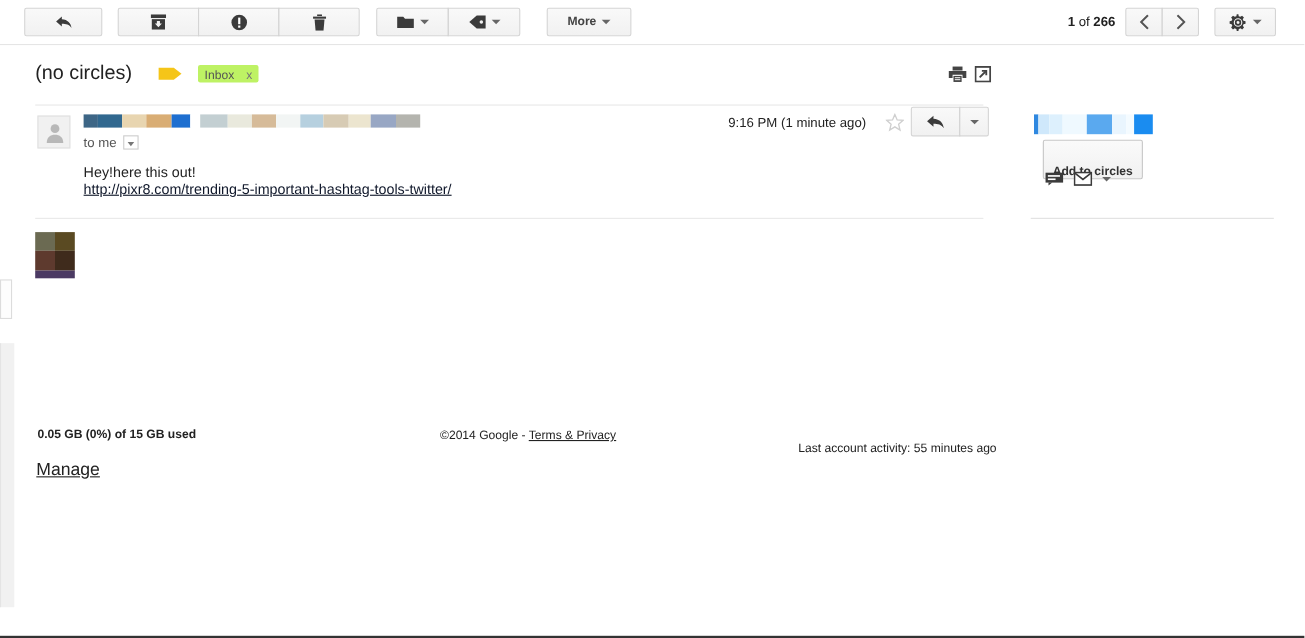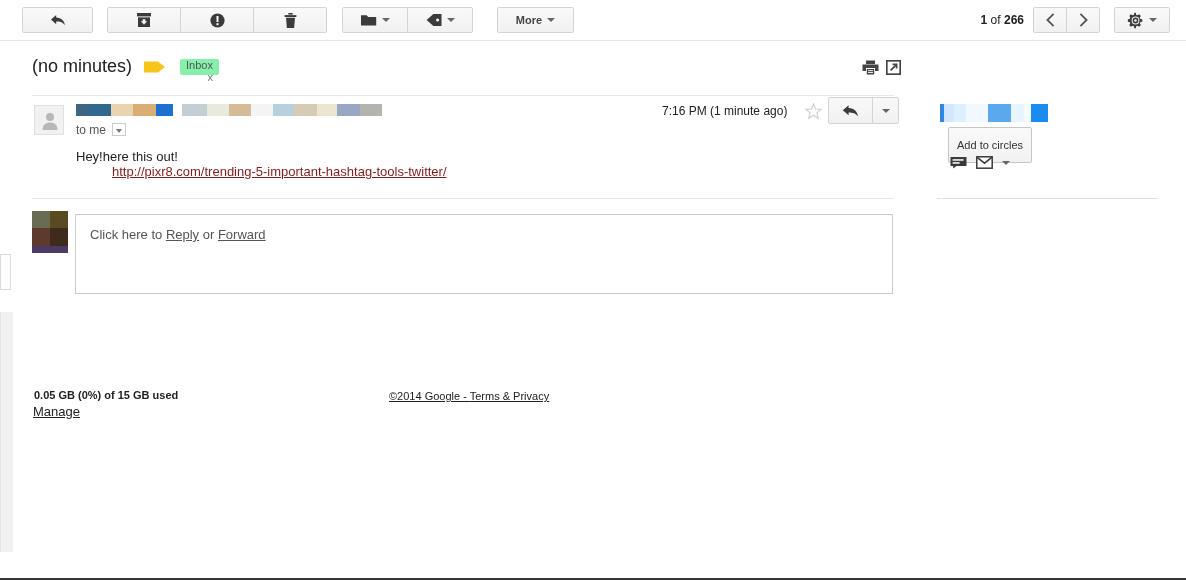--- a/index.html
+++ b/index.html
@@ -37,38 +37,38 @@
   .grp > .tbtn:last-child { border-radius:0 2px 2px 0; }
   .single { border-radius:2px;text-align:center; }
   .caret { display:inline-block; width:0;height:0;
            border-left:4px solid transparent;border-right:4px solid transparent;
            border-top:4px solid #666; margin-left:5px; }
 
   
   .ic { display:block; }
 
   
-  .pager { position:absolute; right:16px; top:7px; display:flex; align-items:center; }
+  .pager { position:absolute; right:26px; top:7px; display:flex; align-items:center; }
   .pagecount { font-size:12px; color:#222; margin-right:9px; white-space:nowrap; }
   .pagecount b { font-weight:bold; }
   .navbtn { width:34px; height:26px;
             background: linear-gradient(to bottom,#f9f9f9,#f1f1f1);
             border:1px solid #d4d4d4; display:flex; align-items:center; justify-content:center;
             cursor:pointer; }
   .navbtn.l { border-radius:2px 0 0 2px; }
   .navbtn.r { border-radius:0 2px 2px 0; margin-left:-1px; }
   .gearbtn { width:56px; height:26px; margin-left:14px;
              background: linear-gradient(to bottom,#f9f9f9,#f1f1f1);
              border:1px solid #d4d4d4; border-radius:2px;
              display:flex; align-items:center; justify-content:center; cursor:pointer; }
   .subject { position:absolute; left:32px; top:56px; font-size:18px; color:#222; font-weight:normal; }
   .label-tag { position:absolute; left:144px; top:60px; width:22px; height:14px; }
   .chip { position:absolute; left:180px; top:59px; height:16px;
-          background:#86efac; color:#555; font-size:11px; padding:0 6px;
-          display:flex; align-items:flex-end; border-radius:2px;flex-direction:column; }
+          background:#bef264; color:#555; font-size:11px; padding:0 6px;
+          display:flex; align-items:flex-end; border-radius:2px; }
   .chip .x { margin-left:11px; color:#777; cursor:pointer; }
   .print-icon { position:absolute; left:862px; top:60px; cursor:pointer; }
   .popout-icon { position:absolute; left:886px; top:60px; cursor:pointer; }
   .msg-hr { position:absolute; left:32px; top:95px; width:862px; height:1px; background:#e8e8e8; }
   .avatar { position:absolute; left:34px; top:105px; width:30px; height:30px;
             background:#f1f1f1; border:1px solid #e0e0e0; }
   .avatar svg { position:absolute; left:6px; top:5px; }
 
   .redact { display:flex; height:12px; }
   .redact span { display:block; height:12px; }
@@ -86,47 +86,47 @@
               background: linear-gradient(to bottom,#f9f9f9,#f1f1f1);
               border:1px solid #d4d4d4; border-radius:2px 0 0 2px;
               display:flex;align-items:center;justify-content:center; cursor:pointer; }
   .replymore { position:absolute; left:872px; top:97px; width:27px; height:27px;
                background: linear-gradient(to bottom,#f9f9f9,#f1f1f1);
                border:1px solid #d4d4d4; border-radius:0 2px 2px 0;
                display:flex;align-items:center;justify-content:center; cursor:pointer; }
 
   .body-text { position:absolute; left:76px; top:149px; font-size:13px; color:#222; line-height:15px; }
   .body-link { position:absolute; left:76px; top:164px; font-size:13px;
-               color:#7f1d1d; text-decoration:underline;margin-left:36px; }
+               color:#0f172a; text-decoration:underline; }
 
   
   .reply-hr { position:absolute; left:32px; top:198px; width:862px; height:1px; background:#e8e8e8; }
   .reply-avatar { position:absolute; left:32px; top:211px; width:36px; height:44px; }
   .reply-avatar i { position:absolute; display:block; }
   .reply-box { position:absolute; left:75px; top:214px; width:818px; height:80px;
                border:1px solid #ccc; background:#fff; cursor:text; }
   .reply-placeholder { position:absolute; left:14px; top:12px; font-size:13px; color:#555; }
   .reply-placeholder a { color:#555; text-decoration:underline; }
   .sb-redact { position:absolute; left:940px; top:104px; }
   .addcircles { position:absolute; left:948px; top:127px; height:36px; padding:0 8px;
                 background: linear-gradient(to bottom,#fafafa,#f1f1f1);
                 border:1px solid #c6c6c6; border-radius:2px;
-                font-size:11px; font-weight:normal; color:#333;
-                display:flex; align-items:center; cursor:pointer; }
+                font-size:11px; font-weight:bold; color:#333;
+                display:flex; align-items:flex-end; cursor:pointer; }
   .sb-icons { position:absolute; left:950px; top:156px; display:flex; align-items:center; }
   .sb-icons > * { margin-right:9px; cursor:pointer; }
   .showdetails { position:absolute; left:937px; top:179px; width:221px;
                  text-align:right; font-size:12px; }
   .showdetails a { color:#15c; text-decoration:none; }
   .sb-hr { position:absolute; left:937px; top:198px; width:221px; height:1px; background:#e0e0e0; }
 
   
   .ft-storage { position:absolute; left:34px; top:389px; font-size:11px; font-weight:bold; color:#222; }
-  .ft-manage { position:absolute; left:33px; top:404px; font-size:13px; color:#222; text-decoration:underline; }
-  .ft-copy { position:absolute; left:389px; top:390px; font-size:11px; color:#222; white-space:nowrap;text-decoration:underline; }
+  .ft-manage { position:absolute; left:33px; top:419px; font-size:16px; color:#222; text-decoration:underline; }
+  .ft-copy { position:absolute; left:400px; top:390px; font-size:11px; color:#222; white-space:nowrap; }
   .ft-copy a { color:#222; text-decoration:underline; }
   .ft-activity { position:absolute; left:600px; top:402px; width:306px;
                  text-align:right; font-size:11px; color:#222; }
   .ft-details { position:absolute; left:600px; top:414px; width:306px;
                 text-align:right; font-size:11px; }
   .ft-details a { color:#222; text-decoration:underline; }
 
   .bottom-edge { position:absolute; left:0; top:578px; width:1186px; height:2px; background:#333; }
 </style>
 </head>
@@ -217,21 +217,21 @@
       <div class="gearbtn">
         <svg width="17" height="17" viewBox="0 0 20 20">
           <path fill="#3b3b3b" d="M10 6.6a3.4 3.4 0 1 0 0 6.8 3.4 3.4 0 0 0 0-6.8zm0 5a1.6 1.6 0 1 1 0-3.2 1.6 1.6 0 0 1 0 3.2z"></path>
           <path fill="#3b3b3b" d="M18 11.4v-2.8l-2.3-.4a6 6 0 0 0-.7-1.7l1.3-1.9-2-2-1.9 1.3a6 6 0 0 0-1.7-.7L10.4 1H8.6l-.4 2.2a6 6 0 0 0-1.7.7L4.6 2.6l-2 2 1.3 1.9a6 6 0 0 0-.7 1.7L1 8.6v2.8l2.2.4a6 6 0 0 0 .7 1.7l-1.3 1.9 2 2 1.9-1.3a6 6 0 0 0 1.7.7l.4 2.2h1.8l.4-2.2a6 6 0 0 0 1.7-.7l1.9 1.3 2-2-1.3-1.9a6 6 0 0 0 .7-1.7zM10 14.6a4.6 4.6 0 1 1 0-9.2 4.6 4.6 0 0 1 0 9.2z"></path>
         </svg>
         <span class="caret"></span>
       </div>
     </div>
   </div>
 
-  <div class="subject">(no minutes)</div>
+  <div class="subject">(no circles)</div>
 
   <svg class="label-tag" viewBox="0 0 22 14">
     <path d="M0 1.5 L14 1.5 L21 7 L14 12.5 L0 12.5 Z" fill="#f5c518"></path>
   </svg>
 
   <div class="chip">
     <span>Inbox</span>
     <span class="x">x</span>
   </div>
 
@@ -274,21 +274,21 @@
       <span style="background: rgb(236, 229, 207); width: 20px; height: 12px;"></span>
       <span style="background: rgb(152, 167, 196); width: 23px; height: 12px;"></span>
       <span style="background: rgb(180, 180, 174); width: 22px; height: 12px;"></span>
     </div>
 
   <div class="tome">
     <span>to me</span>
     <span class="tome-caret"></span>
   </div>
 
-  <div class="time">7:16 PM (1 minute ago)</div>
+  <div class="time">9:16 PM (1 minute ago)</div>
 
   <svg class="star" width="17" height="17" viewBox="0 0 17 17">
     <path d="M8.5 1 L10.6 6 L16 6.4 L11.9 9.9 L13.2 15.2 L8.5 12.3 L3.8 15.2 L5.1 9.9 L1 6.4 L6.4 6 Z" fill="none" stroke="#cfcfcf" stroke-width="1.2"></path>
   </svg>
 
   <div class="replybtn">
     <svg width="17" height="14" viewBox="0 0 17 14">
       <path d="M6.6 1.2 L0.8 6.2 L6.6 11.2 L6.6 8.4 C10.6 8.4 13.8 9 16 12.6 C15.4 7.6 12.4 4.4 6.6 4 Z" fill="#3b3b3b"></path>
     </svg>
   </div>
@@ -301,25 +301,20 @@
 
   <div class="reply-hr"></div>
   <div class="reply-avatar">
       <i style="background: rgb(107, 106, 82); left: 0px; top: 0px; width: 18px; height: 17px;"></i>
       <i style="background: rgb(90, 74, 34); left: 18px; top: 0px; width: 18px; height: 17px;"></i>
       <i style="background: rgb(94, 58, 46); left: 0px; top: 17px; width: 18px; height: 18px;"></i>
       <i style="background: rgb(63, 43, 28); left: 18px; top: 17px; width: 18px; height: 18px;"></i>
       <i style="background: rgb(75, 58, 99); left: 0px; top: 35px; width: 36px; height: 7px;"></i>
     </div>
 
-  <div class="reply-box">
-    <div class="reply-placeholder">
-      <span>Click here to </span><a href="#">Reply</a><span> or </span><a href="#">Forward</a>
-    </div>
-  </div>
 
   <div class="redact sb-redact">
       <span style="background: rgb(47, 136, 224); width: 4px; height: 18px;"></span>
       <span style="background: rgb(207, 232, 251); width: 10px; height: 18px;"></span>
       <span style="background: rgb(221, 240, 253); width: 12px; height: 18px;"></span>
       <span style="background: rgb(239, 249, 255); width: 22px; height: 18px;"></span>
       <span style="background: rgb(90, 169, 239); width: 23px; height: 18px;"></span>
       <span style="background: rgb(233, 245, 254); width: 13px; height: 18px;"></span>
       <span style="background: rgb(244, 251, 255); width: 7px; height: 18px;"></span>
       <span style="background: rgb(26, 140, 240); width: 17px; height: 18px;"></span>
@@ -345,15 +340,16 @@
 
   <div class="sb-hr"></div>
 
   <div class="ft-storage">0.05 GB (0%) of 15 GB used</div>
   <a class="ft-manage" href="#">Manage</a>
 
   <div class="ft-copy">
     <span>©2014 Google - </span><a href="#">Terms &amp; Privacy</a>
   </div>
 
+  <div class="ft-activity">Last account activity: 55 minutes ago</div>
 
   <div class="bottom-edge"></div>
 </div>
 
 </body></html>

